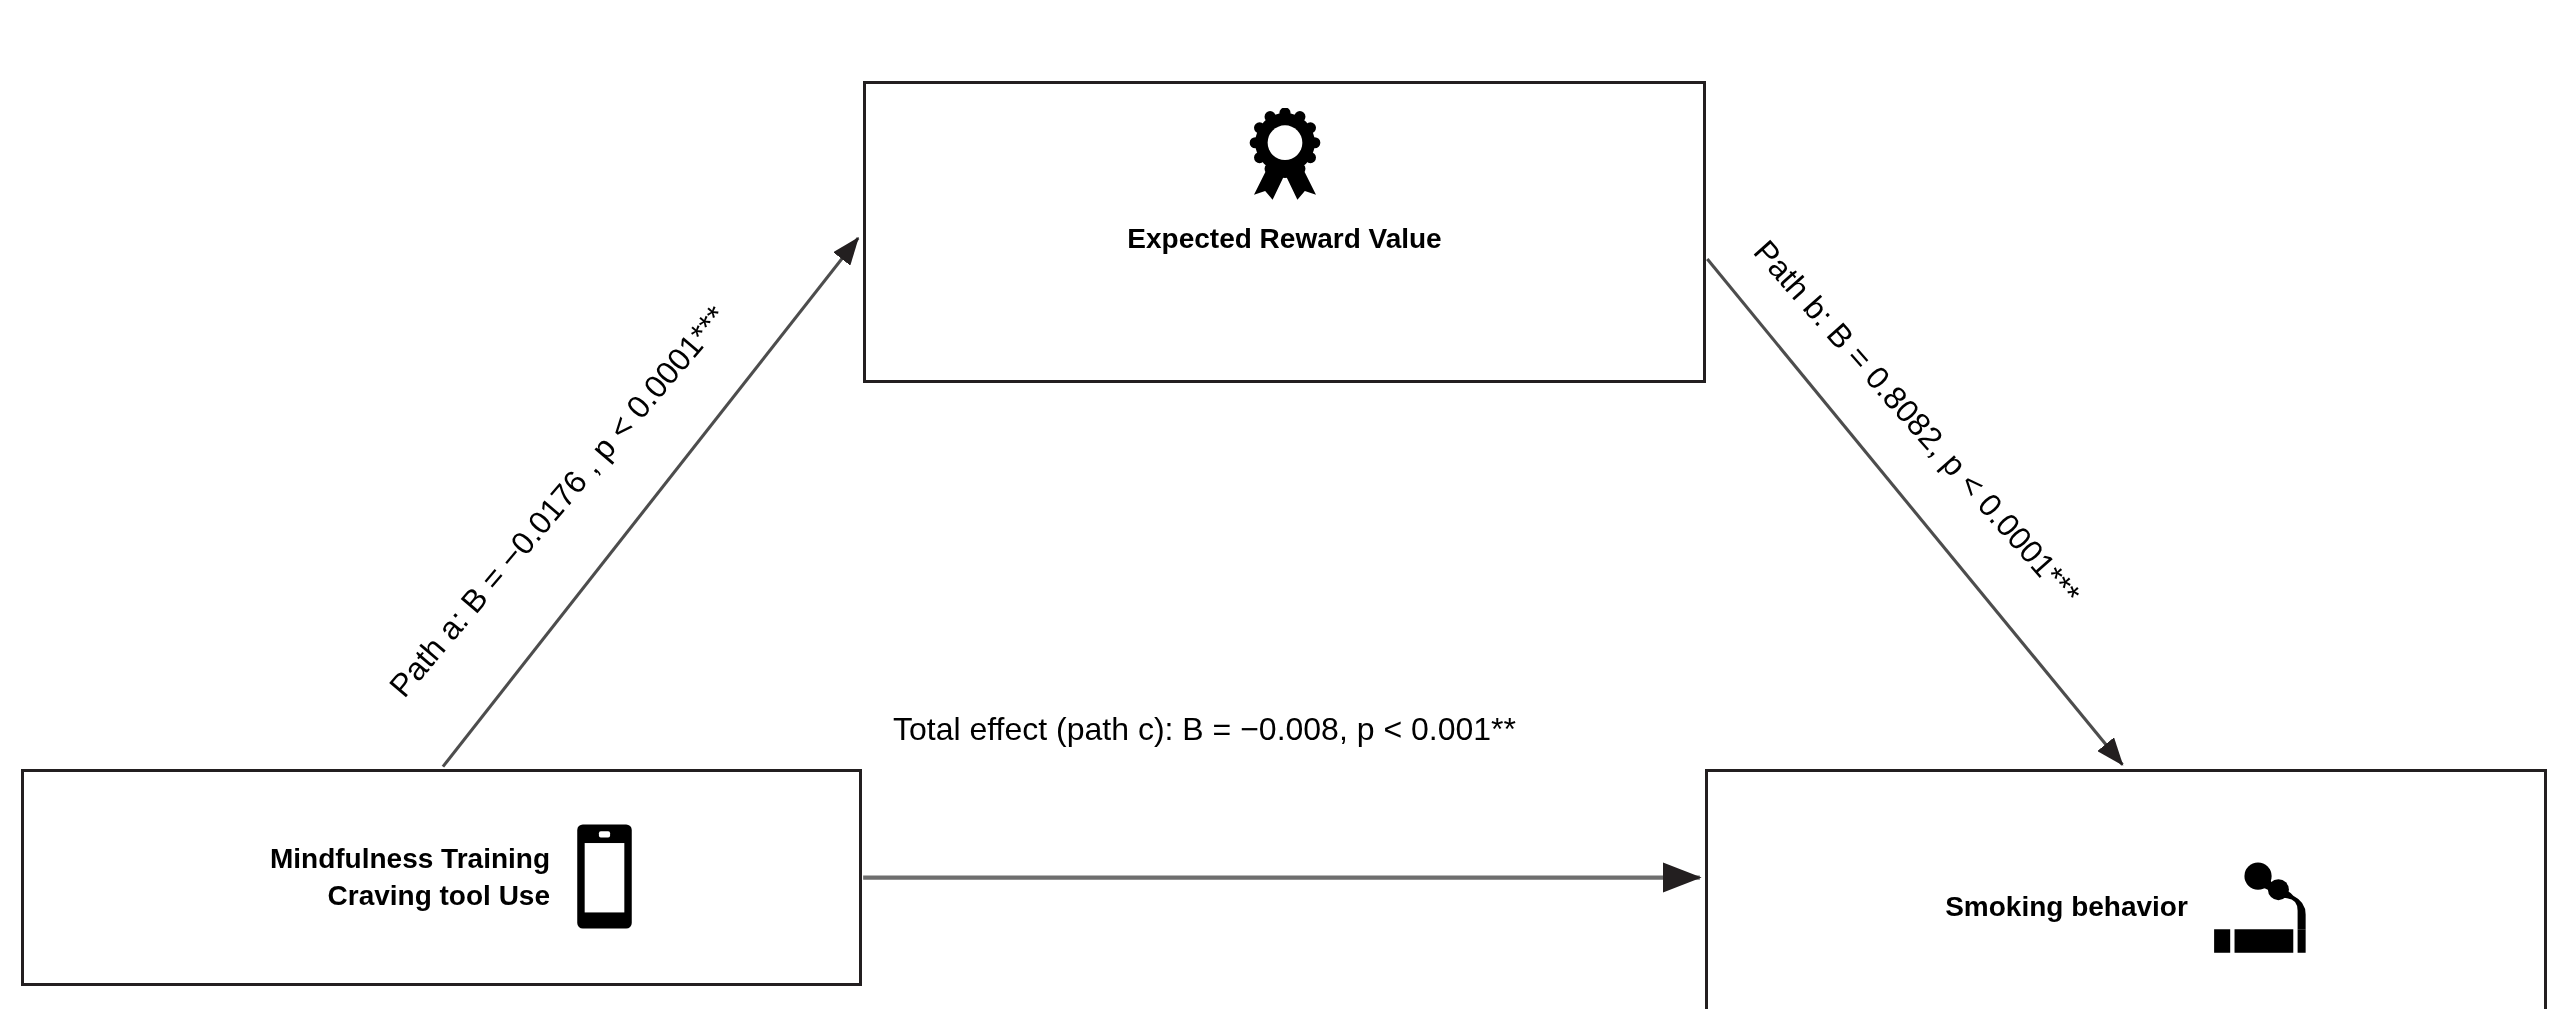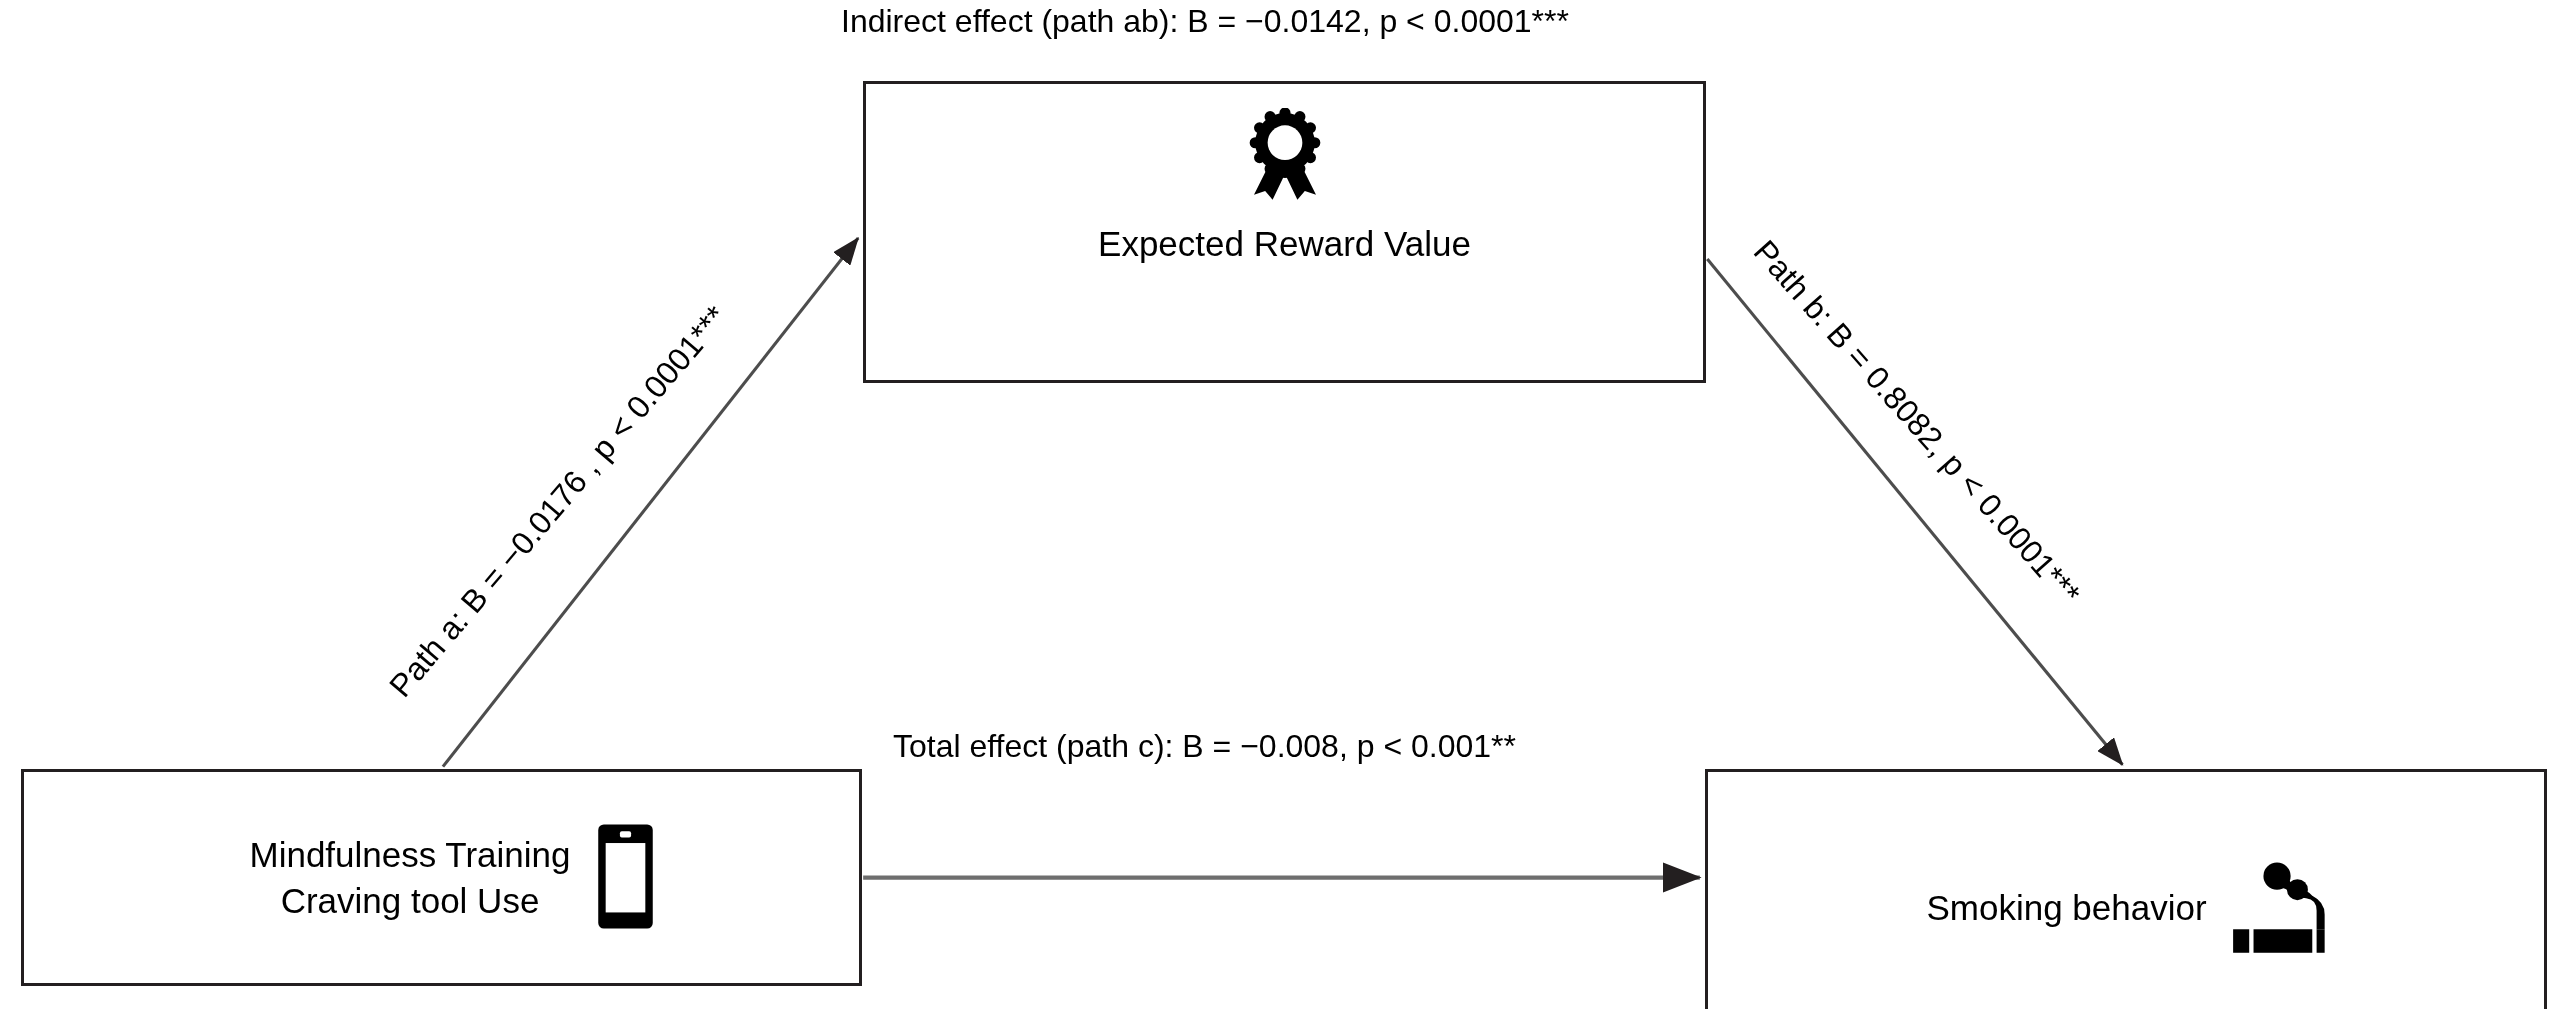--- a/index.html
+++ b/index.html
@@ -46,24 +46,24 @@
     padding-left: 20px;
   }
   #node-outcome {
     left: 1705px;
     top: 769px;
     width: 842px;
     height: 277px;
   }
 
   .node-label {
-    font-weight: normal;
-    font-size: 35px;
+    font-weight: bold;
+    font-size: 28px;
     line-height: 1.30;
-    text-align: center;
+    text-align: right;
     letter-spacing: 0px;
     white-space: pre-line;
   }
 
   
   .node-inner-row {
     display: flex;
     align-items: center;
     justify-content: center;
     gap: 26px;
@@ -93,21 +93,20 @@
     white-space: nowrap;
     color: #000000;
   }
   #annot-indirect {
     left: 841px;
     top: 3.7px;
   }
   #annot-total {
     left: 893px;
     top: 712px;
-    margin-top: 17px;
   }
   
   #annot-path-a {
     left: 383px;
     top: 681px;
     transform-origin: 0 0;
     transform: rotate(-49.6deg);
   }
   #annot-path-b {
     left: 1773px;
@@ -191,21 +190,20 @@
                    Q84 44 70 44 Q52 44 52 26 Q52 8 72 8
                    Q90 8 90 26 Q90 40 104 44 Q120 48 128 58
                    Q148 68 148 88 L148 112 Z" fill="#000000"></path>
           <circle cx="71" cy="26" r="22" fill="#000000"></circle>
           <circle cx="104" cy="48" r="17" fill="#000000"></circle>
         </svg>
       </span>
     </div>
   </div>
 
-  <div class="annot" id="annot-indirect">Indirect effect (path ab): B = −0.0142, p &lt; 0.0001***</div>
 
   <div class="annot" id="annot-total">Total effect (path c): B = −0.008, p &lt; 0.001**</div>
 
   <div class="annot" id="annot-path-a">Path a: B = −0.0176 , p &lt; 0.0001***</div>
 
   <div class="annot" id="annot-path-b">Path b: B = 0.8082, p &lt; 0.0001***</div>
 
 </div>
 
 

